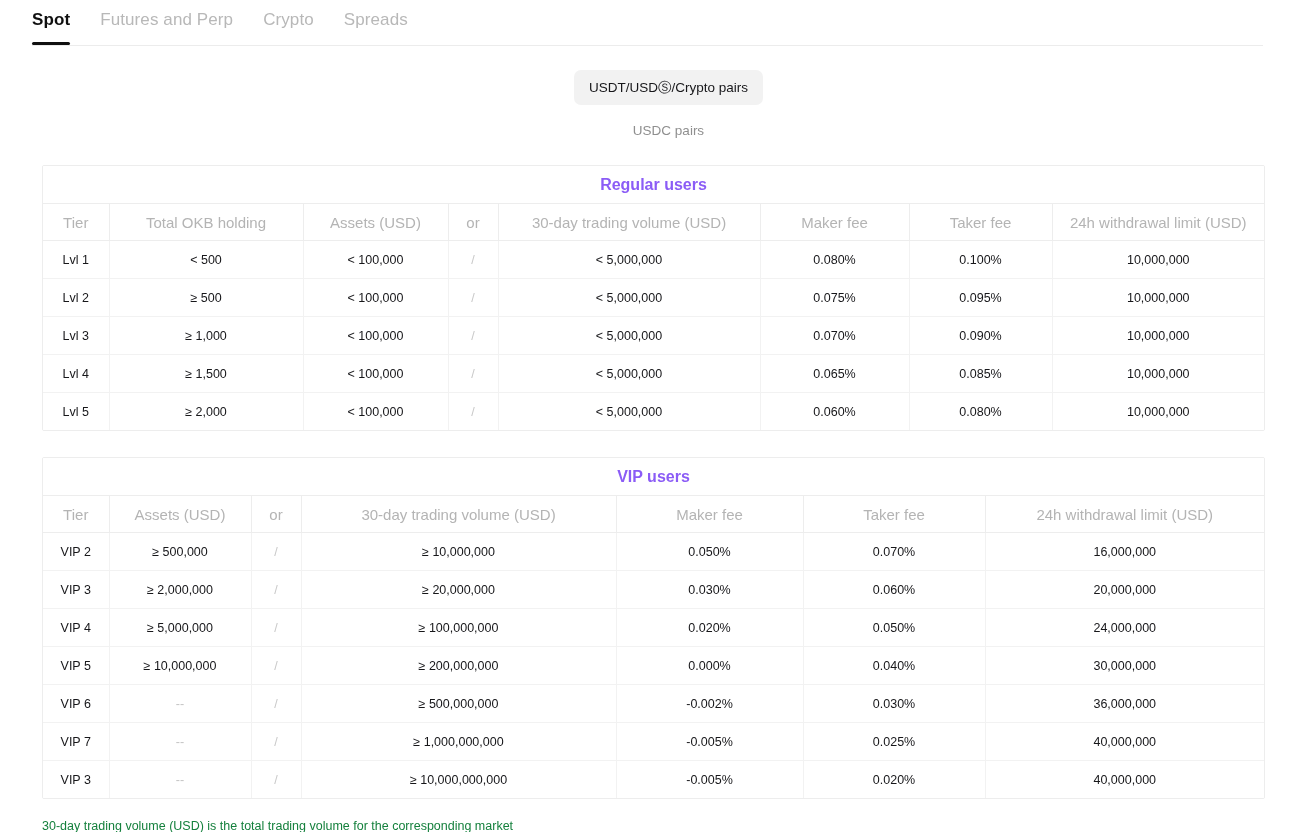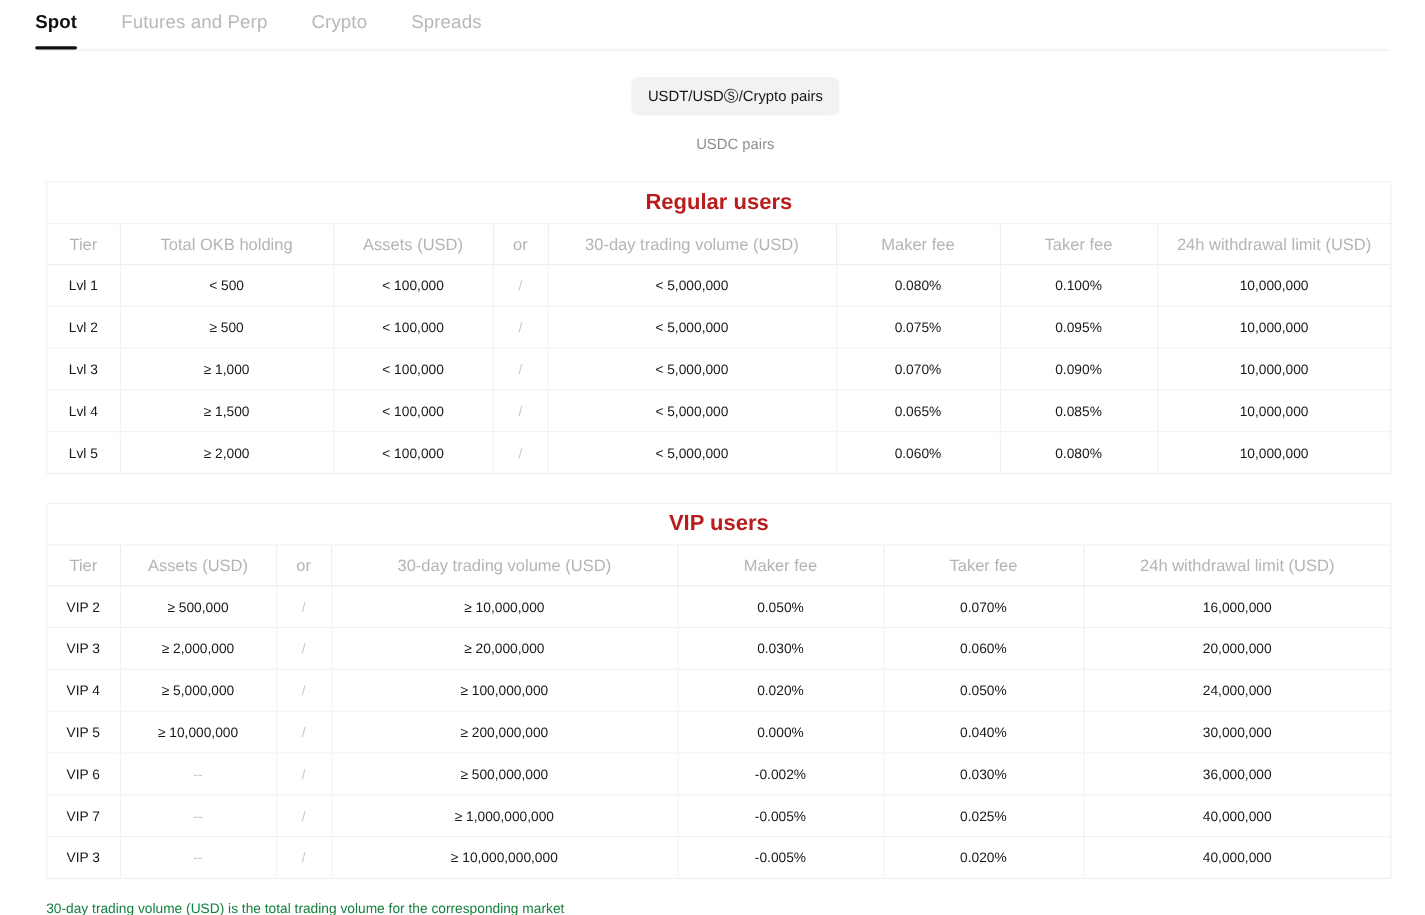--- a/index.html
+++ b/index.html
@@ -16,21 +16,21 @@
   }
 
   
   .tabbar {
     position: relative;
     height: 46px;
     border-bottom: 1px solid #ececec;
     margin: 0 32px 0 32px;
     display: flex;
     align-items: flex-start;
-    gap: 40px;
+    gap: 30px;
     padding-top: 9px;
     box-sizing: border-box;
   }
   .tab {
     position: relative;
     font-size: 17px;
     line-height: 22px;
     color: #b8b8b8;
     cursor: pointer;
     padding-bottom: 14px;
@@ -80,23 +80,23 @@
     border: 1px solid #ededed;
     border-radius: 2px;
     overflow: hidden;
     width: 1223px;
     box-sizing: border-box;
   }
   .table-wrap.second { margin-top: 26px; }
 
   .tbl-title {
     text-align: center;
-    font-size: 20px;
+    font-size: 16px;
     font-weight: bold;
-    color: #b91c1c;
+    color: #8b5cf6;
     height: 37px;
     line-height: 37px;
     border-bottom: 1px solid #ededed;
     background: #fff;
   }
   table {
     border-collapse: collapse;
     width: 100%;
     table-layout: fixed;
     background: #fff;

